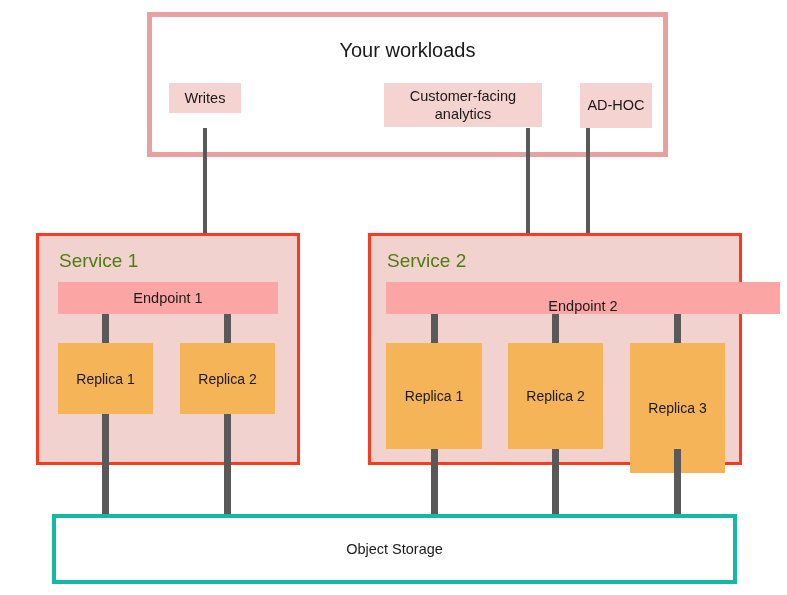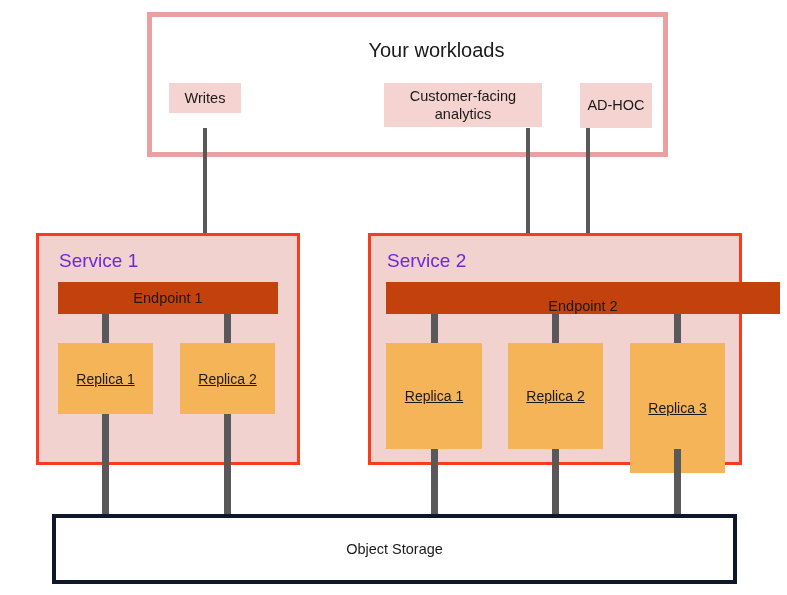--- a/index.html
+++ b/index.html
@@ -31,21 +31,20 @@
   }
   .workloads-title {
     position: absolute;
     left: 0;
     top: 22px;
     width: 100%;
     text-align: center;
     font-size: 20px;
     color: #1a1a1a;
     font-family: "Liberation Sans", sans-serif;
-    padding-left: 29px;
   }
 
   
   .chip {
     position: absolute;
     background: #f4d3d0;
     color: #1a1a1a;
     font-size: 14.5px;
     display: flex;
     align-items: center;
@@ -59,57 +58,56 @@
   
   .service-box {
     position: absolute;
     background: #f2d2cf;
     border: 3px solid #fb3b20;
     box-sizing: border-box;
   }
   .service-title {
     position: absolute;
     font-size: 19px;
-    color: #6d28d9;
+    color: #4d7c0f;
     white-space: nowrap;
   }
 
   
   .endpoint {
     position: absolute;
-    background: #c2410c;
+    background: #fca5a5;
     color: #1a1a1a;
     font-size: 14.5px;
     display: flex;
     align-items: center;
     justify-content: center;
     box-sizing: border-box;
   }
 
   
   .replica {
     position: absolute;
     background: #f5b457;
     color: #1a1a1a;
     font-size: 14px;
     display: flex;
     align-items: center;
     justify-content: center;
     box-sizing: border-box;
-    text-decoration: underline;
   }
 
   
   .storage-box {
     position: absolute;
     left: 52px;
     top: 514px;
     width: 685px;
     height: 70px;
-    border: 4px solid #0f172a;
+    border: 4px solid #14b8a6;
     background: #ffffff;
     box-sizing: border-box;
     display: flex;
     align-items: center;
     justify-content: center;
     font-size: 14.5px;
     color: #1a1a1a;
   }
 
   

